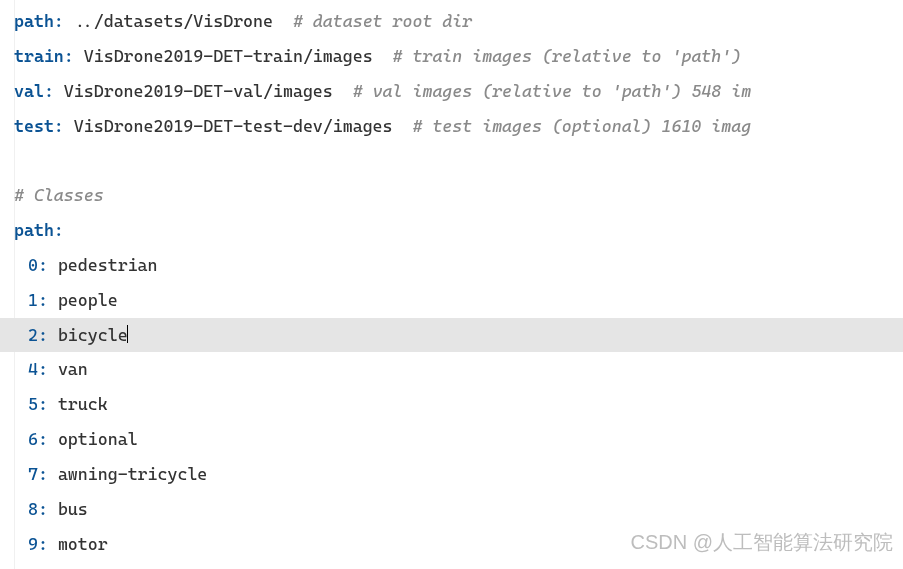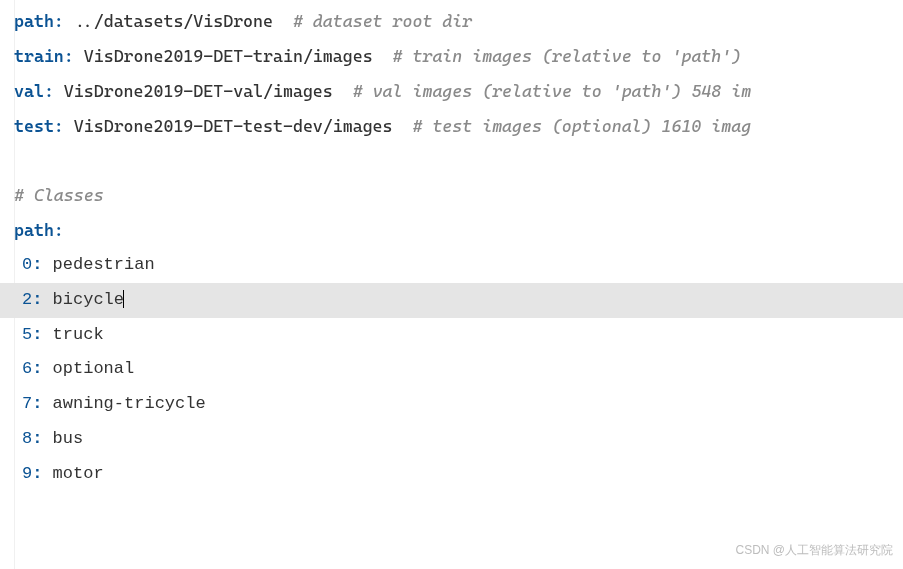--- a/index.html
+++ b/index.html
@@ -18,22 +18,21 @@
       white-space: nowrap;
       width: 903px;
       height: 569px;
       position: relative;
     }
     .line {
       padding-left: 14px;
       position: relative;
     }
     .indent-1 {
-      padding-left: 22px;
-      font-family: Liberation Mono, monospace;
+      padding-left: 28px;
     }
     .key {
       color: #0b5394;
       font-weight: 600;
       margin-top: 26px;
     }
     .val {
       color: #333;
     }
     .comment {
@@ -57,21 +56,21 @@
     }
     .blank-line {
       height: 2.05em;
     }
     .watermark {
       position: absolute;
       bottom: 6px;
       right: 10px;
       color: #bdbdbd;
       font-family: Arial, "Microsoft YaHei", sans-serif;
-      font-size: 12px;
+      font-size: 20px;
       font-style: normal;
     }
     .guide {
       position: absolute;
       left: 14px;
       top: 0;
       bottom: 0;
       width: 1px;
       background: rgba(0,0,0,0.06);
     }
@@ -110,21 +109,23 @@
 <div class="line">
   <span class="comment"># Classes</span>
 </div>
 
 <div class="line">
   <span class="key">path</span><span class="key">:</span>
 </div>
 
 <div id="class-list">
     <div class="line indent-1"><span class="numkey">0</span><span class="key">:</span> <span class="val">pedestrian</span></div>
+    <div class="line indent-1"><span class="numkey">1</span><span class="key">:</span> <span class="val">people</span></div>
     <div class="line indent-1 highlighted"><span class="numkey">2</span><span class="key">:</span> <span class="val cursor">bicycle</span></div>
+    <div class="line indent-1"><span class="numkey">4</span><span class="key">:</span> <span class="val">van</span></div>
     <div class="line indent-1"><span class="numkey">5</span><span class="key">:</span> <span class="val">truck</span></div>
     <div class="line indent-1"><span class="numkey">6</span><span class="key">:</span> <span class="val">optional</span></div>
     <div class="line indent-1"><span class="numkey">7</span><span class="key">:</span> <span class="val">awning-tricycle</span></div>
     <div class="line indent-1"><span class="numkey">8</span><span class="key">:</span> <span class="val">bus</span></div>
     <div class="line indent-1"><span class="numkey">9</span><span class="key">:</span> <span class="val">motor</span></div>
   </div>
 
 <div class="watermark">CSDN @人工智能算法研究院</div>
 
 </body></html>

